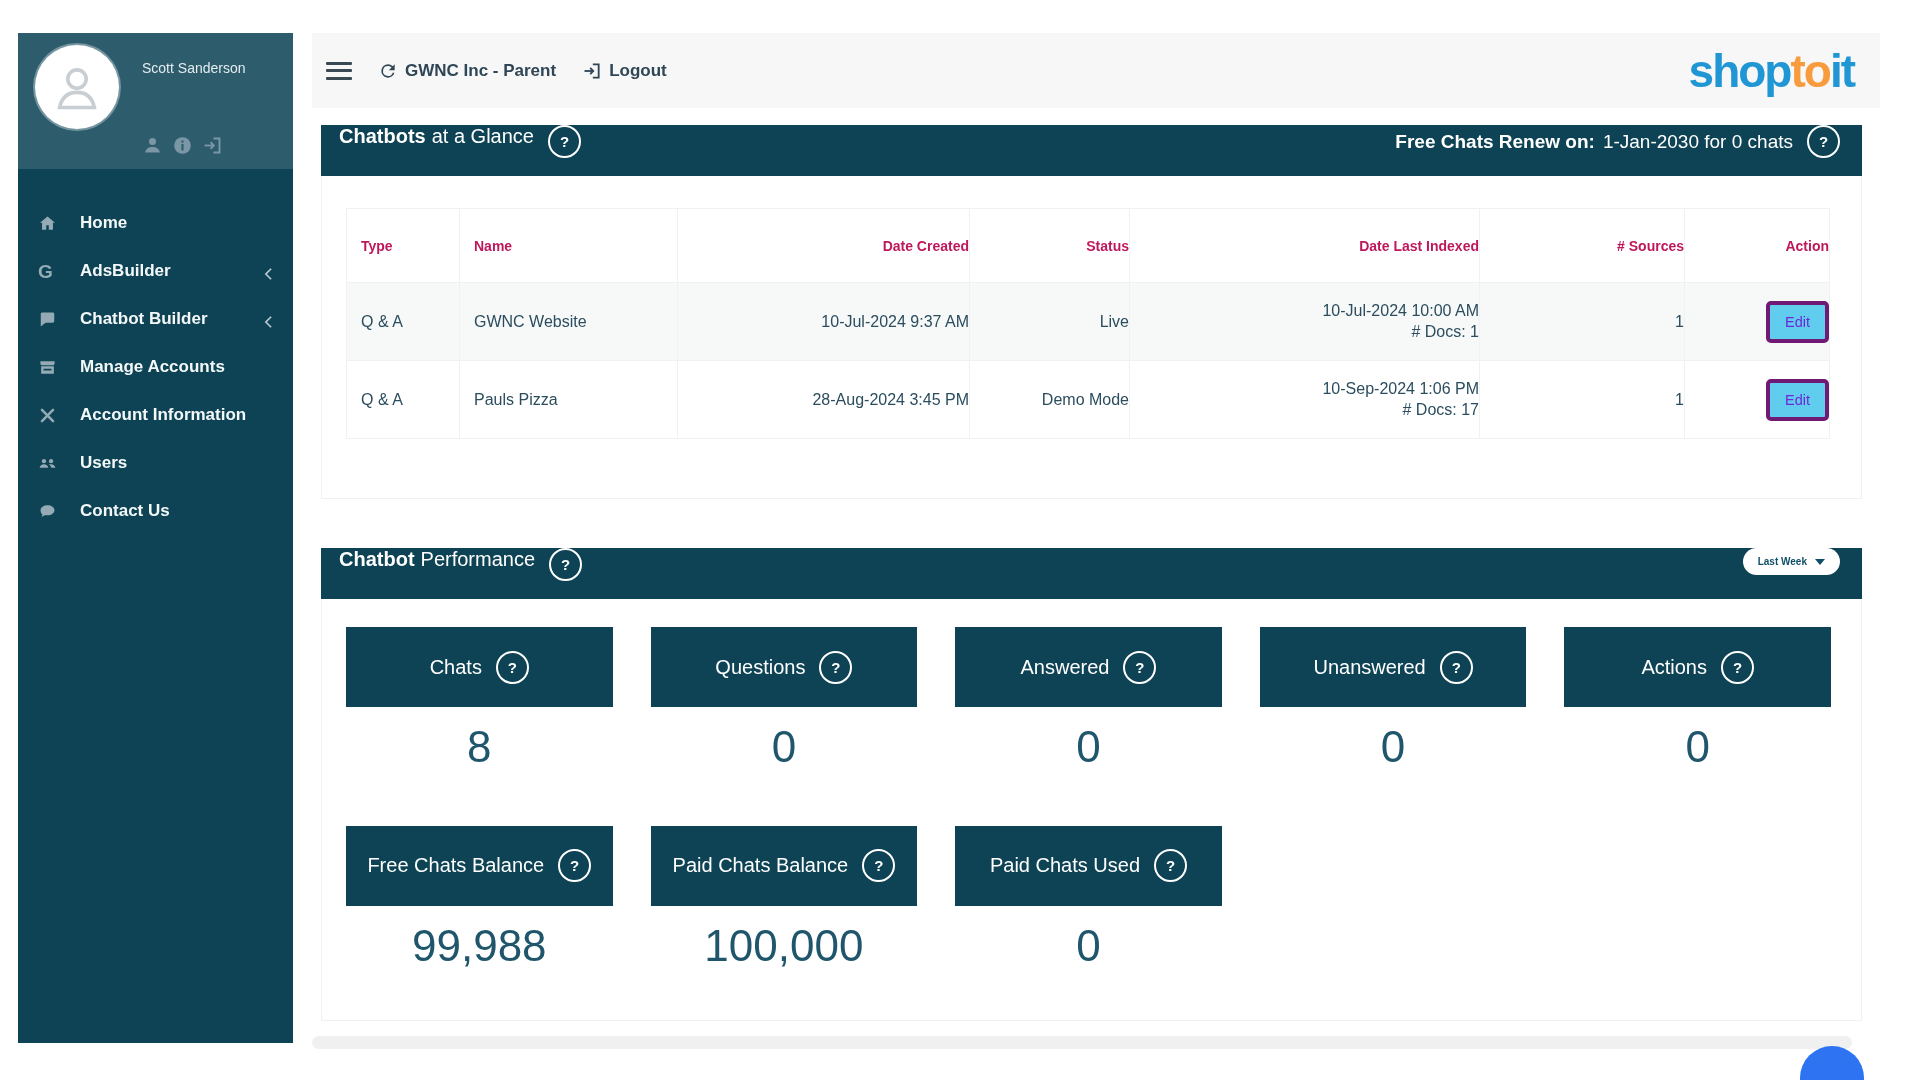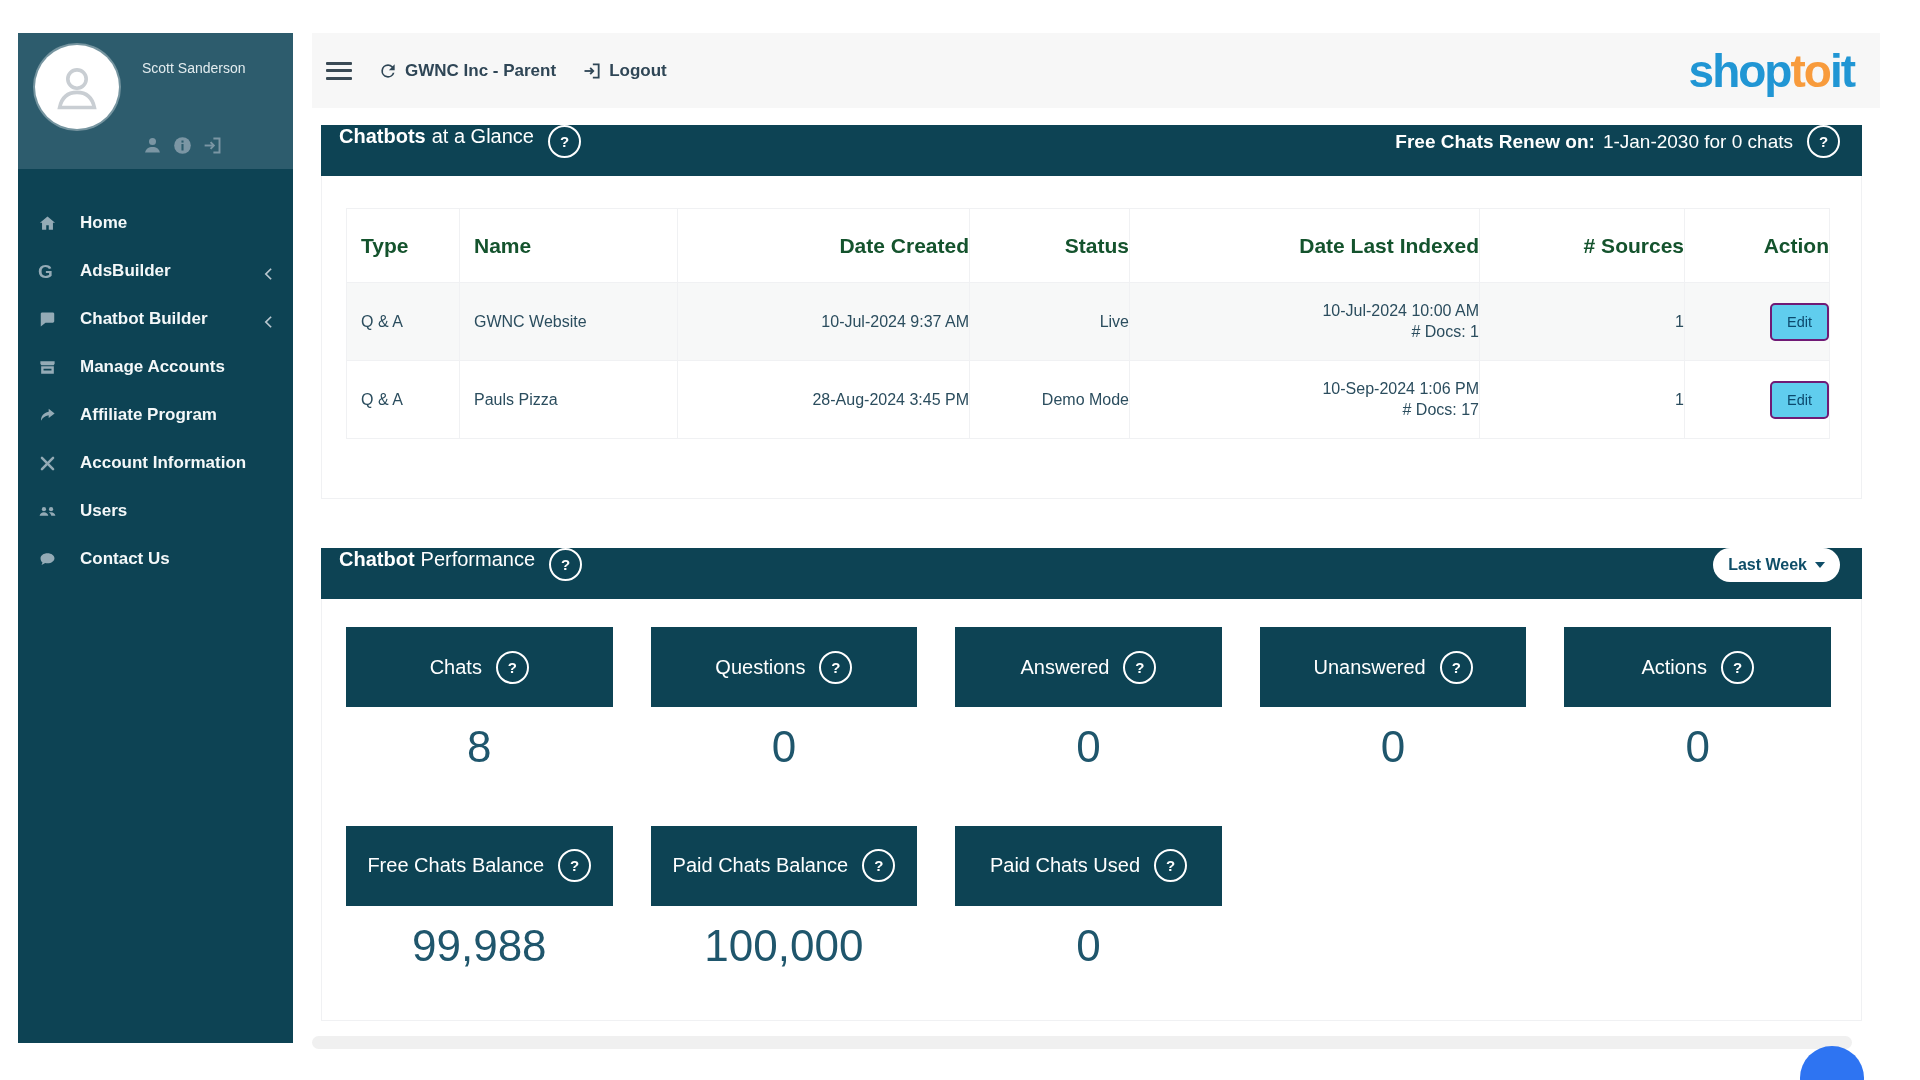--- a/index.html
+++ b/index.html
@@ -50,31 +50,31 @@
            display:inline-flex; align-items:center; justify-content:center; font-size:15px; font-weight:700; margin-left:14px; cursor:pointer; }
   .renew { margin-left:auto; display:flex; align-items:center; font-size:19px; }
   .renew .t-rest { margin-left:8px; }
   .panel-body { background:#fff; border:1px solid #f0f1f3; border-top:none; }
   .glance-body { height:323px; padding:32px 0 0 24px; }
   .perf-body { height:422px; padding:28px 30px 0 24px; }
 
   
   table.bots { border-collapse:collapse; table-layout:fixed; width:1483px; }
   .bots th, .bots td { border:1px solid #f0f1f3; text-align:right; vertical-align:middle; }
-  .bots th { height:74px; font-size:21px; font-weight:700; color:#14532d; }
+  .bots th { height:74px; font-size:14px; font-weight:700; color:#be185d; }
   .bots td { height:78px; font-size:16px; color:#2b4d5e; }
   .bots th.al, .bots td.al { text-align:left; padding-left:14px; }
   .bots tr.row-odd td { background:#f7f8f8; }
   .cell-sub { margin-top:3px; }
-  .edit-btn { display:inline-block; padding:9px 15px; background:#60cdee; border:2px solid #701a75; color:#0c4a6e;
+  .edit-btn { display:inline-block; padding:9px 15px; background:#60cdee; border:4px solid #701a75; color:#6d28d9;
               font-size:14.5px; border-radius:5px; cursor:pointer; }
 
   
   .range-pill { margin-left:auto; background:#fff; color:#0f4e68; border-radius:18px; padding:8px 15px;
-                font-size:16px; font-weight:700; display:flex; align-items:center; cursor:pointer; }
+                font-size:10px; font-weight:700; display:flex; align-items:center; cursor:pointer; }
   .caret { width:0; height:0; border-left:5px solid transparent; border-right:5px solid transparent;
            border-top:6px solid #0f4e68; margin-left:8px; }
   .stats { display:grid; grid-template-columns:repeat(5,1fr); column-gap:38px; row-gap:53px; }
   .stat-head { height:80px; background:#0d4354; color:#fff; display:flex; align-items:center; justify-content:center; }
   .stat-label { font-size:20px; }
   .stat-value { margin-top:14px; text-align:center; font-size:44px; line-height:1.18; color:#1f566c; }
 
   
   .hscroll-strip { position:absolute; left:0; top:1003px; width:1540px; height:13px; background:#f0f0f0; border-radius:7px; z-index:2; }
   .chat-widget { position:absolute; left:1488px; top:1013px; width:64px; height:64px; border-radius:50%;
@@ -152,28 +152,20 @@
         </span>
       </div>
       <div class="nav-item">
         <span class="nav-icon">
           <svg viewBox="0 0 24 24">
               <path d="M3 4h18v3.2l-1.2 2H4.2L3 7.2z"></path>
               <path d="M4 10.5h16V20H4zm3 3.2h10v2.2H7z" fill-rule="evenodd"></path>
             </svg>
         </span>
         <span class="nav-label">Manage Accounts</span>
-      </div>
-      <div class="nav-item">
-        <span class="nav-icon">
-          <svg viewBox="0 0 24 24">
-              <path d="M13.5 7.2V3.6L21 9.4l-7.5 5.8v-3.4c-4.9 1-7.9 3.2-9.7 6.8-.3-5.7 3-9.8 9.7-11.4z"></path>
-            </svg>
-        </span>
-        <span class="nav-label">Affiliate Program</span>
       </div>
       <div class="nav-item">
         <span class="nav-icon">
           <svg viewBox="0 0 24 24" fill="none" stroke="#94abb6" stroke-width="3.2" stroke-linecap="round">
               <line x1="5" y1="5" x2="19" y2="19"></line>
               <line x1="19" y1="5" x2="5" y2="19"></line>
             </svg>
         </span>
         <span class="nav-label">Account Information</span>
       </div>

